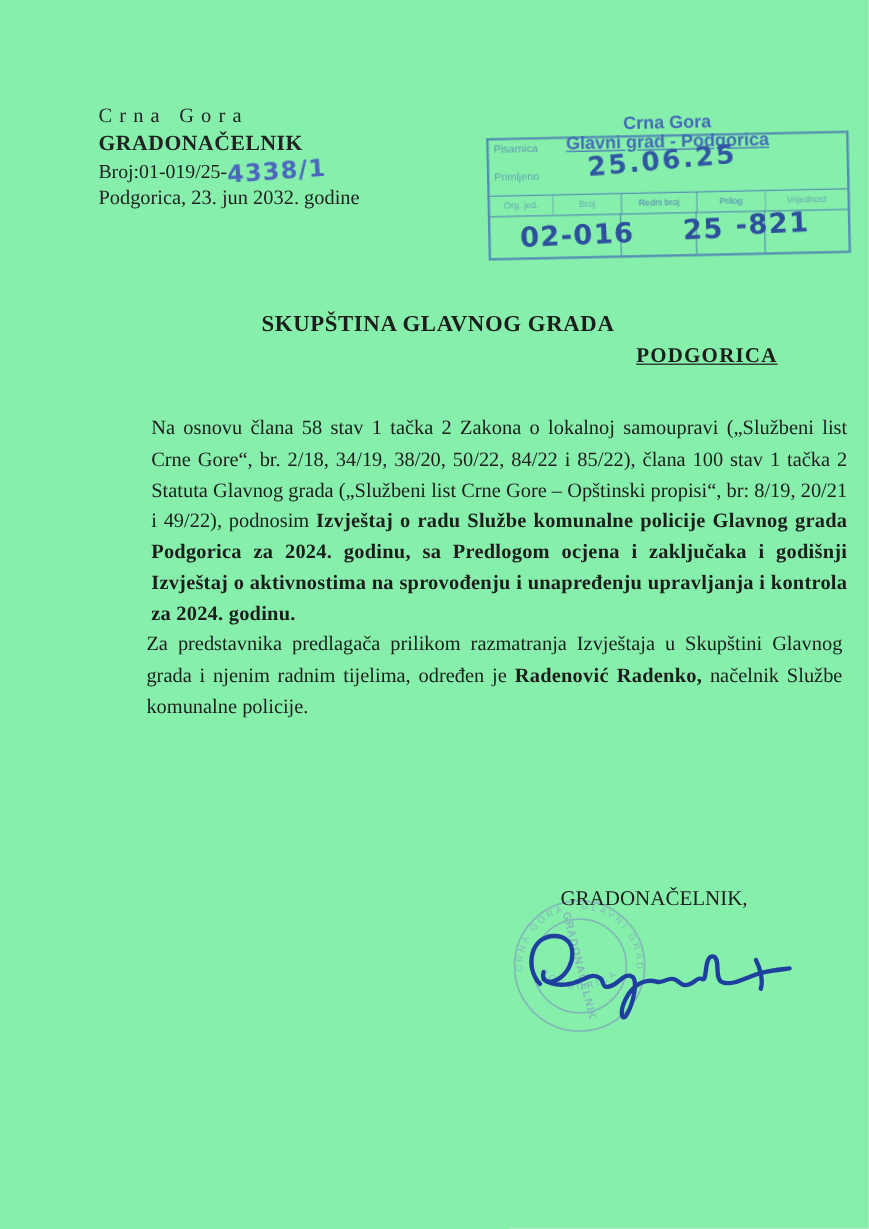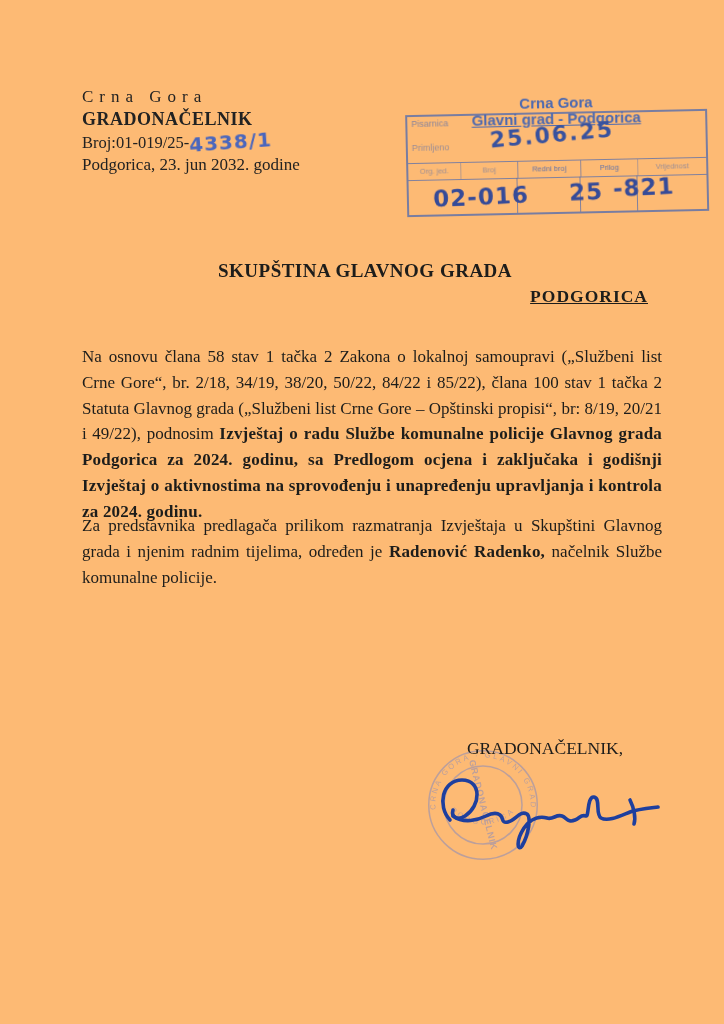--- a/index.html
+++ b/index.html
@@ -1,18 +1,18 @@
 <!DOCTYPE html>
 <html><head>
 <meta charset="utf-8">
 <style>
   html,body { margin:0; padding:0; background:#e8e8e8; }
   .page {
     position:relative; width:724px; height:1024px; margin:0 auto;
-    background:#fdba74; color:#222;
+    background:#86efac; color:#222;
     font-family:"Liberation Serif","DejaVu Serif",serif;
     overflow:hidden;
   }
 
   
   .letterhead { position:absolute; left:82px; top:86px; font-size:17px; line-height:22px; }
   .lh-country { letter-spacing:6px; font-size:17px; }
   .lh-org     { font-size:17px; letter-spacing:1px; }
   .lh-office  { font-weight:bold; font-size:18px; letter-spacing:0.5px; }
   .lh-broj    { font-size:16.5px; }
@@ -58,22 +58,22 @@
   .hr-b { left:142px; top:0; }
   .hr-c { left:186px; top:-2px; }
 
   
   .title-wrap { position:absolute; left:82px; right:76px; top:260px; }
   .title-main { text-align:center; font-weight:bold; font-size:19px; letter-spacing:0.5px; color:#1d1d1b; }
   .title-sub  { text-align:right; font-weight:bold; font-size:17.5px; letter-spacing:1px; text-decoration:underline; margin-top:4px; color:#1d1d1b; }
 
   
   .para { position:absolute; left:82px; width:580px; text-align:justify; font-size:17px; line-height:25.8px; color:#1d1d1b; }
-  .p1 { top:344px; }
-  .p2 { top:513px; }
+  .p1 { top:344px;margin-left:44px; }
+  .p2 { top:524px;margin-left:40px; }
   .para b { letter-spacing:0.2px; }
 
   
   .sig-block { position:absolute; left:420px; width:250px; top:736px; text-align:center; font-weight:normal; font-size:17.5px; line-height:24px; color:#1d1d1b; }
   .seal { position:absolute; left:424px; top:746px; width:118px; height:118px; opacity:0.5; }
   .autograph { position:absolute; left:434px; top:772px; width:232px; height:85px; }
 </style>
 </head>
 <body>
 

